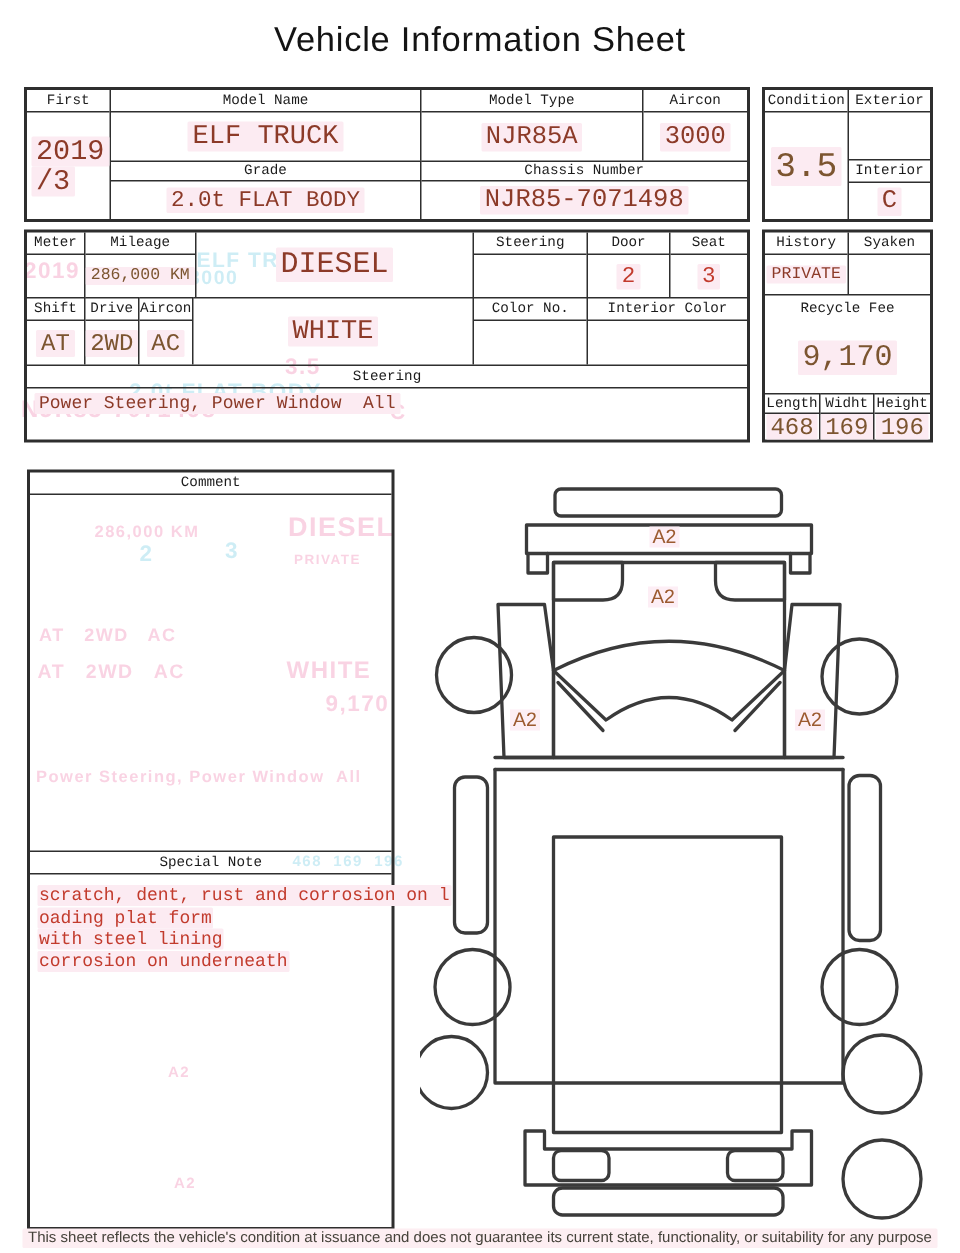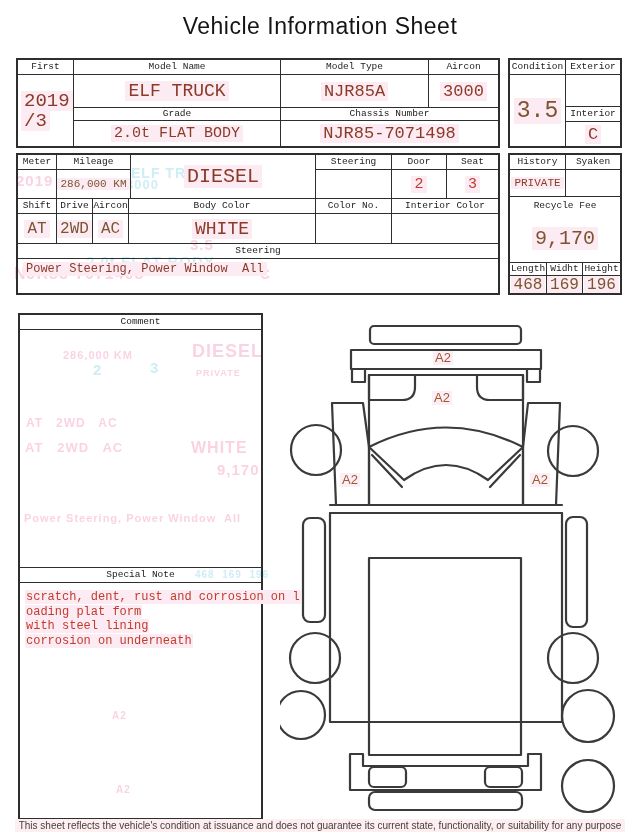--- a/index.html
+++ b/index.html
@@ -175,21 +175,20 @@
           <span class="hl ink-b f14">2WD</span>
         </div>
     </div>
     <div class="cell br bt" style="left:75px;top:43px;width:36px;height:45px">
       <div class="cl">Aircon</div>
       <div class="cv">
           <span class="hl ink-b f14">AC</span>
         </div>
     </div>
     <div class="cell br bt" style="left:111px;top:43px;width:187px;height:45px">
-      <div class="cl">Body Color</div>
       <div class="cv">
           <span class="hl ink-a f18">WHITE</span>
         </div>
     </div>
     <div class="cell br bt" style="left:298px;top:43px;width:76px;height:45px">
       <div class="cl">Color No.</div>
       <div class="cv">
           <span></span>
         </div>
     </div>

